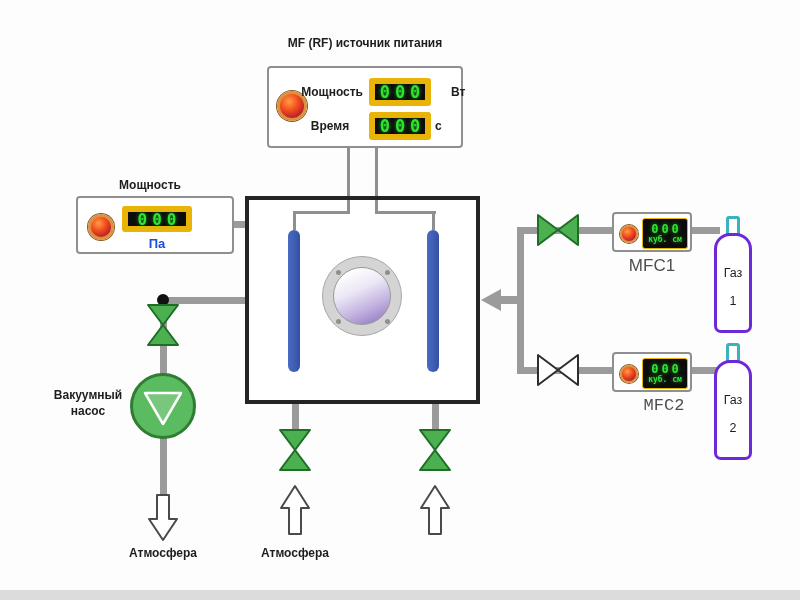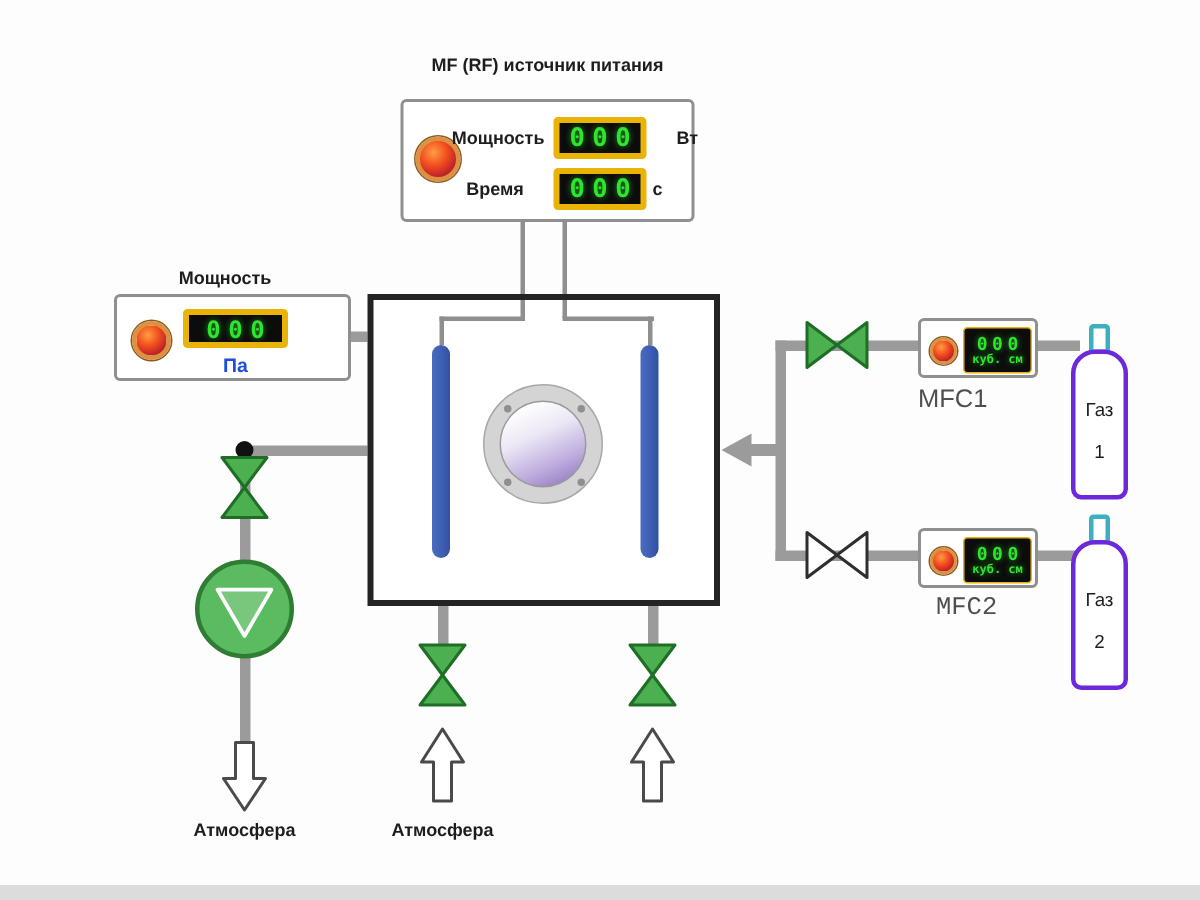--- a/index.html
+++ b/index.html
@@ -7,21 +7,21 @@
   body { font-family:"Liberation Sans","DejaVu Sans",sans-serif; color:#1d1d1d; }
   #canvas { position:relative; width:800px; height:600px; background:#fdfdfd; overflow:hidden; }
 
   .abs { position:absolute; }
   .pipe { position:absolute; background:#9b9b9b; }
   .wire { position:absolute; background:#8f8f8f; }
   .lbl  { position:absolute; font-weight:bold; font-size:12px; color:#1d1d1d; }
 
   .panel { position:absolute; background:#fff; border:2px solid #8f8f8f; border-radius:4px; }
 
-  .display { position:absolute; background:#0c0c0c; border:4px solid #eab308; border-radius:3px;
+  .display { position:absolute; background:#0c0c0c; border:6px solid #eab308; border-radius:3px;
              display:flex; align-items:center; justify-content:center; }
   .seg { font-family:"DejaVu Sans Mono",monospace; font-weight:bold; color:#2ee52e;
          text-shadow:0 0 4px rgba(46,229,46,.65); }
   .seg-lg { font-size:17px; letter-spacing:5px; margin-right:-5px; }
   .seg-md { font-size:16px; letter-spacing:5px; margin-right:-5px; }
   .seg-sm { font-size:12px; letter-spacing:3px; margin-right:-3px; line-height:1.1; }
   .seg-unit { font-size:8px; letter-spacing:0; line-height:1.1; }
 
   .btn-red { position:absolute; border-radius:50%;
              background:radial-gradient(circle at 38% 32%, #ff9d45 0%, #f4511e 38%, #c62828 68%, #7f1616 100%);
@@ -43,21 +43,21 @@
 
   .pump { position:absolute; left:130px; top:373px; width:66px; height:66px; border-radius:50%;
           background:#5bbb60; border:3px solid #2e7d32; cursor:pointer; }
 
   .cyl-body { position:absolute; width:38px; height:100px; background:#fff;
               border:3px solid #6d28d9; border-radius:16px 16px 7px 7px; }
   .cyl-neck { position:absolute; width:14px; height:20px; background:#fff;
               border:3px solid #3ab0c0; border-radius:3px; }
   .cyl-text { position:absolute; width:100%; text-align:center; font-size:12.5px; color:#1d1d1d; }
 
-  .mfc-label { position:absolute; width:80px; text-align:left; font-size:17px; color:#4f4f4f; }
+  .mfc-label { position:absolute; width:80px; text-align:center; font-size:17px; color:#4f4f4f; }
   svg { position:absolute; overflow:visible; }
   .center { text-align:center; }
   .right { text-align:right; }
   .green-unit { color:#1d4ed8; }
   .bottom-bar { position:absolute; left:0; top:590px; width:800px; height:10px; background:#dcdcdc; }
 </style>
 </head>
 <body>
 
 <div id="canvas">
@@ -131,20 +131,21 @@
   <svg style="left:145px; top:303px;" width="36" height="44" viewBox="0 0 36 44">
     <polygon points="3,2 33,2 18,22" fill="#4caf50" stroke="#1e6e26" stroke-width="2" stroke-linejoin="round"></polygon>
     <polygon points="3,42 33,42 18,22" fill="#4caf50" stroke="#1e6e26" stroke-width="2" stroke-linejoin="round"></polygon>
   </svg>
 
   <div class="pump">
     <svg style="left:-3px; top:-3px;" width="66" height="66" viewBox="0 0 66 66">
       <polygon points="15,20 51,20 33,51" fill="rgba(255,255,255,0.18)" stroke="#ffffff" stroke-width="2.5" stroke-linejoin="round"></polygon>
     </svg>
   </div>
+  <div class="lbl center" style="left:46px; top:388px; width:84px; line-height:1.3;">Вакуумный насос</div>
 
   <svg style="left:147px; top:494px;" width="32" height="48" viewBox="0 0 32 48">
     <polygon points="10,1 22,1 22,25 30,25 16,46 2,25 10,25" fill="#ffffff" stroke="#4a4a4a" stroke-width="2" stroke-linejoin="round"></polygon>
   </svg>
   <div class="lbl center" style="left:118px; top:546px; width:90px;">Атмосфера</div>
 
   <svg style="left:277px; top:428px;" width="36" height="44" viewBox="0 0 36 44">
     <polygon points="3,2 33,2 18,22" fill="#4caf50" stroke="#1e6e26" stroke-width="2" stroke-linejoin="round"></polygon>
     <polygon points="3,42 33,42 18,22" fill="#4caf50" stroke="#1e6e26" stroke-width="2" stroke-linejoin="round"></polygon>
   </svg>

